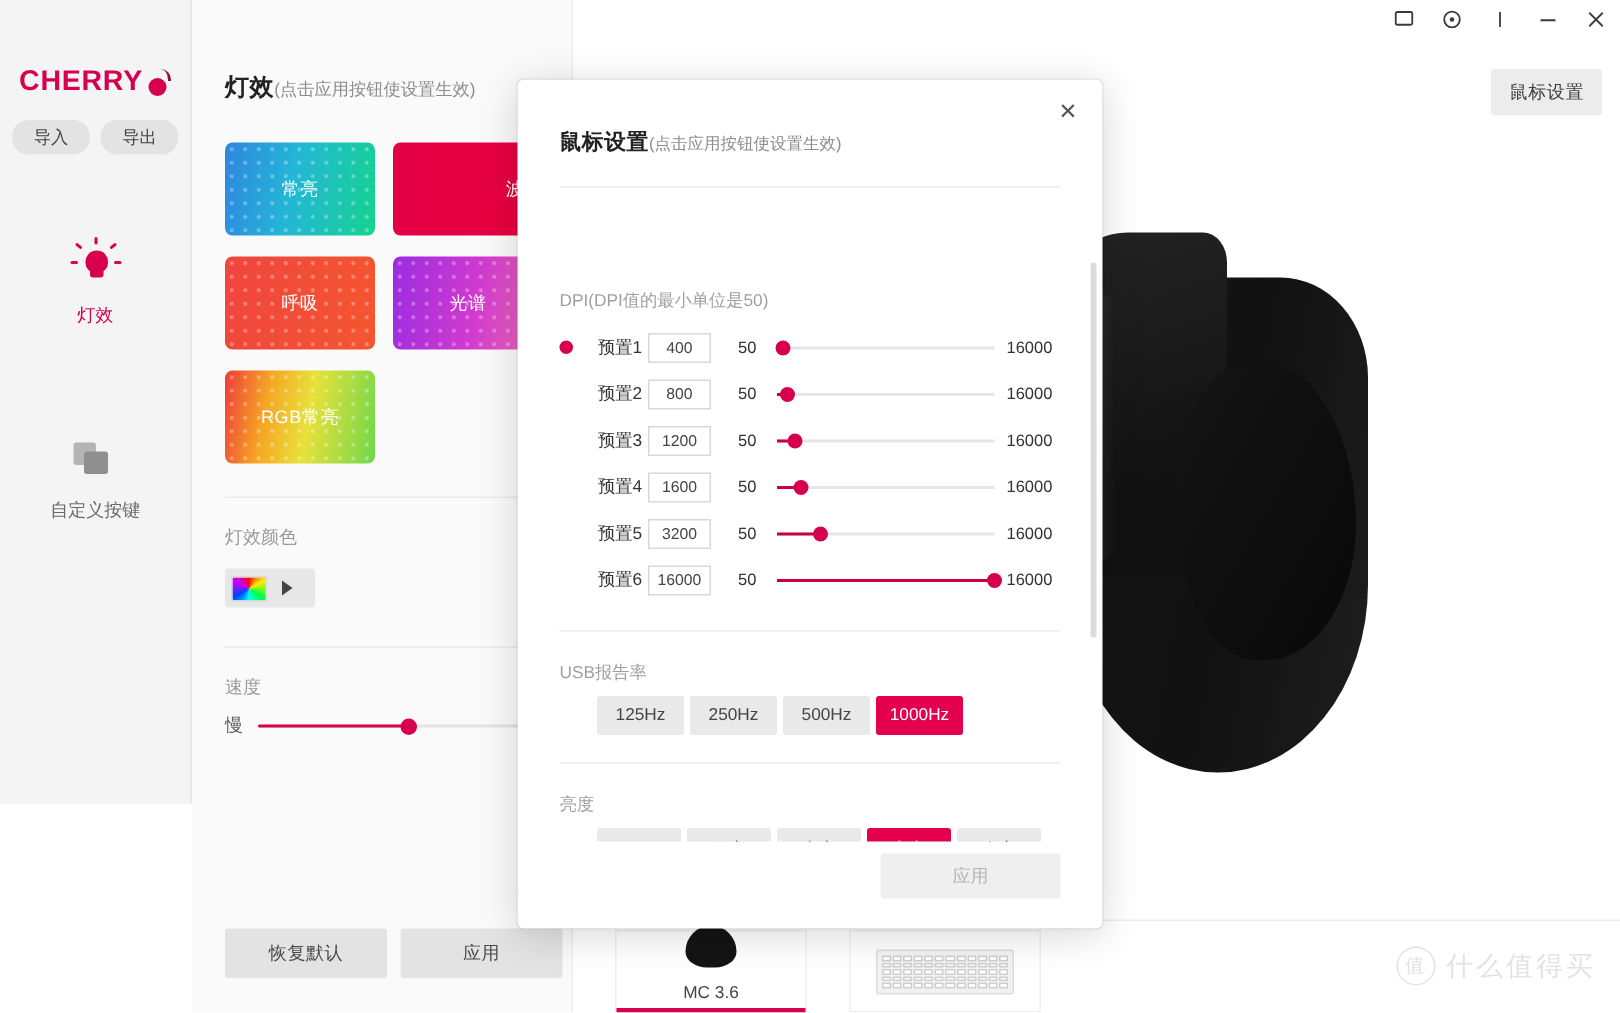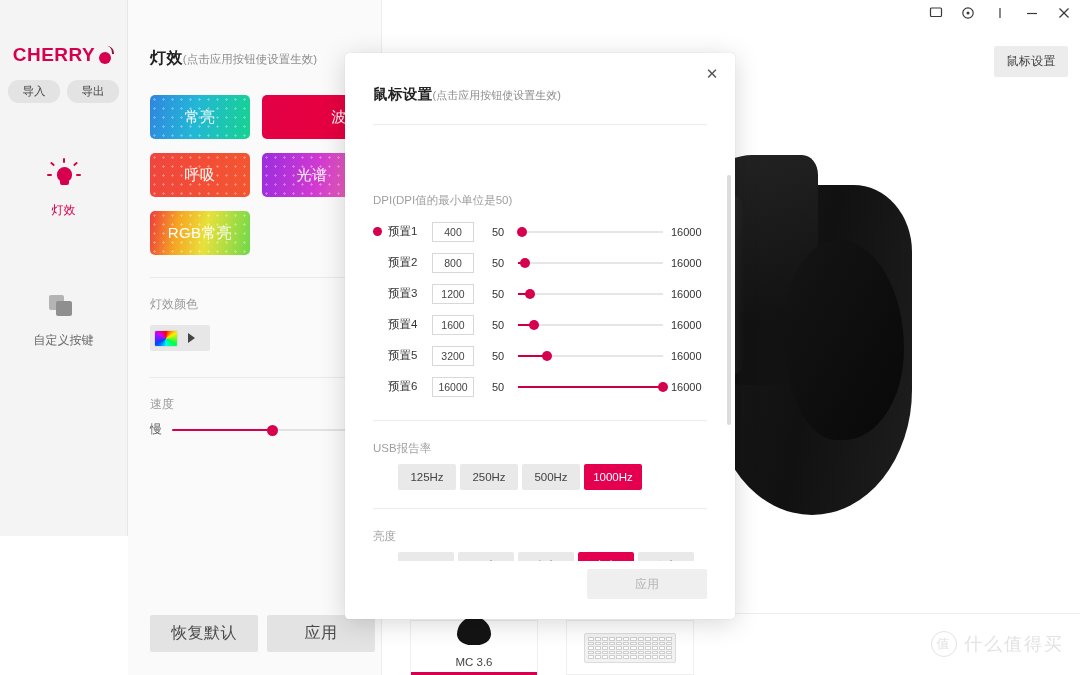--- a/index.html
+++ b/index.html
@@ -75,23 +75,23 @@
   .main {
     position:absolute; left:128px; top:0; width:254px; height:675px;
     background:#fafafa; z-index:15; border-right:1px solid #ededed;
   }
   .page-title { padding: 48px 0 0 22px; color:#222; }
   .page-title b { font-size: 16px; font-weight: bold; letter-spacing:.4px;}
   .page-title span { font-size: 11.5px; color:#8d8d8d; }
 
   .fx-grid { margin: 26px 0 0 22px; display:grid; grid-template-columns: 100px 100px; gap: 14px 12px; width: 220px;}
   .fx {
-    height: 44px; border-radius: 5px; position: relative; overflow: hidden;
+    height: 62px; border-radius: 5px; position: relative; overflow: hidden;
     display:flex; align-items:center; justify-content:center;
-    color:#fff; font-size:15px; letter-spacing:.4px;
+    color:#fff; font-size:12px; letter-spacing:.4px;
   }
   .fx .dots {
     position:absolute; inset:0;
     background-image:
       radial-gradient(rgba(255,255,255,.32) 1.3px, transparent 1.4px);
     background-size: 9px 9px;
   }
   .fx .lbl { position: relative; z-index:2; }
   .fx-a { background: linear-gradient(100deg,#2f86e0 0%, #23b7d6 45%, #15d38f 100%); }
   .fx-b { background: linear-gradient(100deg,#e30045 0%, #e8003f 100%); justify-content: flex-end; }
@@ -114,21 +114,21 @@
   .caret { width:0;height:0;border-left:7px solid #444;border-top:5px solid transparent;border-bottom:5px solid transparent; margin-left:10px;}
 
   .speed-row { display:flex; align-items:center; margin: 8px 0 0 22px; width: 222px;}
   .speed-end { font-size:12px; color:#555; width:16px; }
   .track-wrap { flex:1; position:relative; height:14px; margin: 0 6px; }
   .track { position:absolute; top:6px; left:0; right:0; height:2px; background:#e2e2e2; border-radius:1px;}
   .track-fill { position:absolute; top:6px; left:0; height:2px; background:#d6004f; border-radius:1px;}
   .knob { position:absolute; top:2px; width:11px; height:11px; border-radius:50%; background:#d6004f; margin-left:-5px;}
 
   .bottom-btns { position:absolute; left:22px; bottom:23px; display:flex; gap:9px;}
-  .gbtn { background:#e3e3e3; color:#4a4a4a; font-size:16px; width:108px; text-align:center;
+  .gbtn { background:#e3e3e3; color:#4a4a4a; font-size:12px; width:108px; text-align:center;
           padding:8px 0; border-radius:2px; letter-spacing:.4px;}
 
   
   .device-stage { position:absolute; left:382px; top:0; right:0; bottom:0; background:#fff; z-index:5;}
   .mouse-photo { position:absolute; left:330px; top:155px; width:300px; height:390px;}
   .mouse-body {
     position:absolute; left:0; top:30px; width:200px; height:330px;
     background: linear-gradient(100deg,#1a1a1a 0%, #111 50%, #1e1e1e 100%);
     border-radius: 96px 70px 120px 120px / 120px 80px 150px 150px;
   }
@@ -182,21 +182,21 @@
   .dlg-title b { font-size:14.5px; font-weight:bold; letter-spacing:.4px;}
   .dlg-title span { font-size:11px; color:#8d8d8d; }
   .dlg-hr { height:1px; background:#ececec; margin: 20px 28px 0 28px;}
 
   .dlg-body { position:absolute; left:0; top:120px; right:0; bottom:58px; overflow:hidden; }
   .dlg-label { color:#9f9f9f; font-size:11.5px; margin: 20px 0 8px 28px; }
 
   .dpi-row { display:flex; align-items:center; height:31px; margin-left:28px; padding-right:28px;}
   .dpi-radio { width:9px; height:9px; border-radius:50%; background:#d6004f; margin-right:6px; }
   .dpi-radio.off { background: transparent; }
-  .dpi-name { font-size:11.5px; color:#333; width:40px; }
+  .dpi-name { font-size:11.5px; color:#333; width:40px;text-align:right; }
   .dpi-box { width:42px; height:20px; border:1px solid #d8d8d8; font-size:10.5px;
       color:#444; display:flex; align-items:center; justify-content:center; margin-left:4px;}
   .dpi-min { font-size:11px; color:#333; margin-left:18px; width:18px; text-align:left;}
   .dpi-track-wrap { flex:1; position:relative; height:13px; margin: 0 8px 0 8px;}
   .dpi-track { position:absolute; top:6px; left:0; right:0; height:2px; background:#e6e6e6;}
   .dpi-fill { position:absolute; top:6px; left:0; height:2px; background:#c8003f;}
   .dpi-knob { position:absolute; top:1.5px; width:10px; height:10px; border-radius:50%; background:#d6004f; margin-left:-5px;}
   .dpi-max { font-size:11px; color:#333; width:36px; text-align:left;}
 
   .chip-row { display:flex; gap:4px; margin-left:28px; margin-top:4px;padding-left:25px;}

